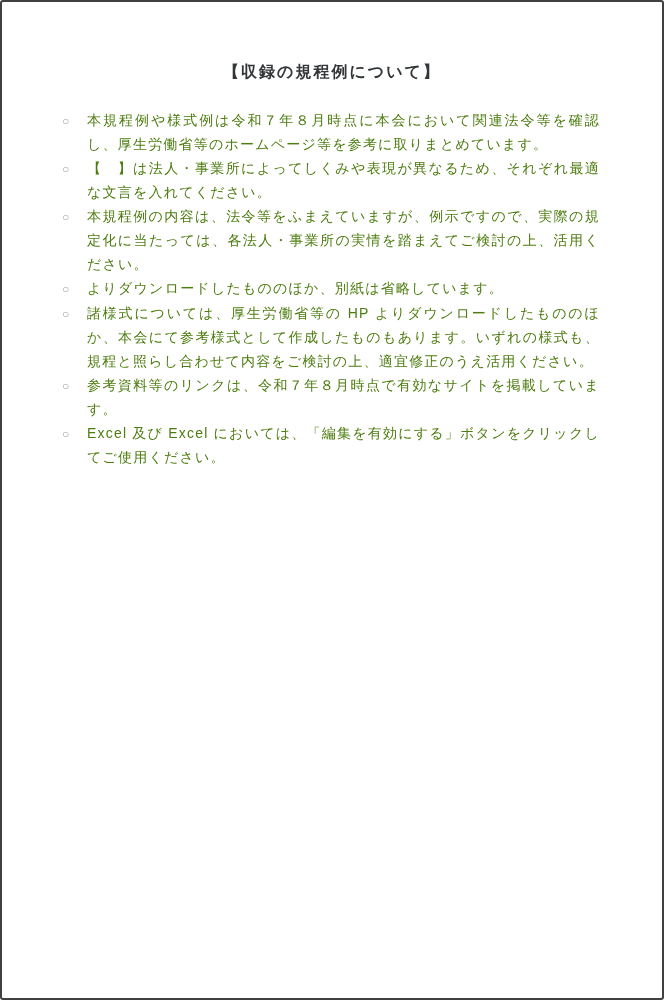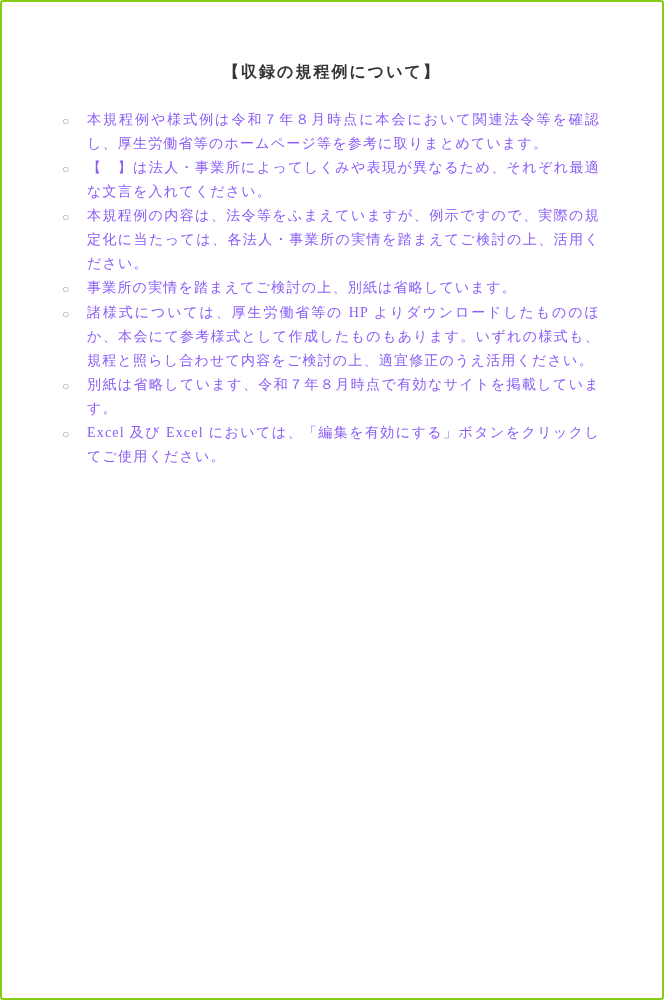--- a/index.html
+++ b/index.html
@@ -14,25 +14,24 @@
     height: 1000px;
     background: #ffffff;
     overflow: hidden;
   }
   .page {
     position: absolute;
     top: 0;
     left: 0;
     right: 1px;
     bottom: 0;
-    border: 2px solid #84cc16;
+    border: 2px solid #404040;
     border-radius: 3px;
     background: #ffffff;
     box-sizing: border-box;
-    font-family: Liberation Serif, serif;
   }
   .title {
     margin: 60px 0 0 0;
     text-align: center;
     font-size: 16px;
     font-weight: bold;
     letter-spacing: 2px;
     color: #333639;
   }
   .list {
@@ -48,21 +47,21 @@
     color: #98a2ab;
     font-size: 12px;
     line-height: 24px;
     padding-top: 1px;
   }
   .text {
     flex: 1 1 auto;
     font-size: 14px;
     line-height: 24px;
     letter-spacing: 1.2px;
-    color: #8b5cf6;
+    color: #4d7c0f;
     text-align: justify;
     text-justify: inter-ideograph;
   }
 </style>
 </head>
 <body>
 
 <div class="viewport">
   <div class="page">
 
@@ -80,31 +79,31 @@
         <span class="text">【　】は法人・事業所によってしくみや表現が異なるため、それぞれ最適な文言を入れてください。</span>
       </div>
 
       <div class="bullet-row">
         <span class="marker">○</span>
         <span class="text">本規程例の内容は、法令等をふまえていますが、例示ですので、実際の規定化に当たっては、各法人・事業所の実情を踏まえてご検討の上、活用ください。</span>
       </div>
 
       <div class="bullet-row">
         <span class="marker">○</span>
-        <span class="text">事業所の実情を踏まえてご検討の上、別紙は省略しています。</span>
+        <span class="text">よりダウンロードしたもののほか、別紙は省略しています。</span>
       </div>
 
       <div class="bullet-row">
         <span class="marker">○</span>
         <span class="text">諸様式については、厚生労働省等の HP よりダウンロードしたもののほか、本会にて参考様式として作成したものもあります。いずれの様式も、規程と照らし合わせて内容をご検討の上、適宜修正のうえ活用ください。</span>
       </div>
 
       <div class="bullet-row">
         <span class="marker">○</span>
-        <span class="text">別紙は省略しています、令和７年８月時点で有効なサイトを掲載しています。</span>
+        <span class="text">参考資料等のリンクは、令和７年８月時点で有効なサイトを掲載しています。</span>
       </div>
 
       <div class="bullet-row">
         <span class="marker">○</span>
         <span class="text">Excel 及び Excel においては、「編集を有効にする」ボタンをクリックしてご使用ください。</span>
       </div>
 
     </div>
   </div>
 </div>

